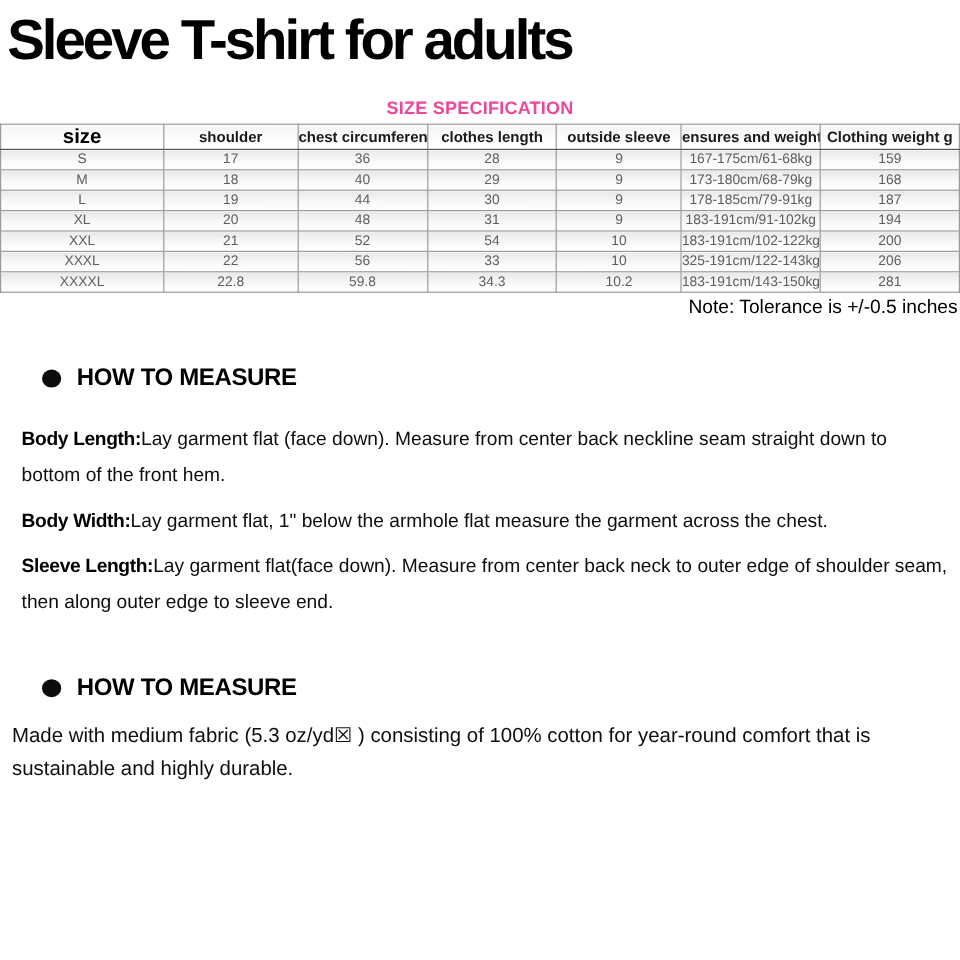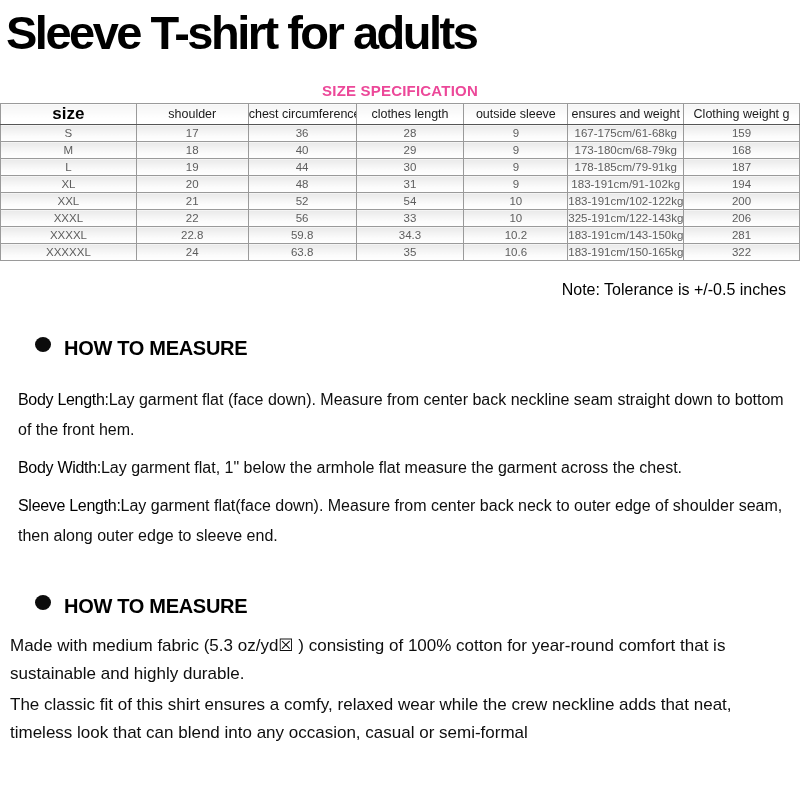--- a/index.html
+++ b/index.html
@@ -45,21 +45,21 @@
   table.size-table th, table.size-table td {
     border: 1px solid #9a9a9a;
     text-align: center;
     vertical-align: middle;
     overflow: hidden;
     white-space: nowrap;
   }
   table.size-table thead th {
     height: 21px;
     font-size: 12.5px;
-    font-weight: normal;
+    font-weight: bold;
     color: #1a1a1a;
     background: linear-gradient(180deg, #f4f4f4, #ffffff 70%);
     border-bottom: 1px solid #555;
   }
   table.size-table thead th:first-child {
     font-size: 17px;
     font-weight: bold;
     color: #000;
   }
   table.size-table td {
@@ -71,31 +71,31 @@
   table.size-table th:nth-child(1), table.size-table td:nth-child(1) { width: 17%; }
   table.size-table th:nth-child(2), table.size-table td:nth-child(2) { width: 14%; }
   table.size-table th:nth-child(3), table.size-table td:nth-child(3) { width: 13.5%; }
   table.size-table th:nth-child(4), table.size-table td:nth-child(4) { width: 13.5%; }
   table.size-table th:nth-child(5), table.size-table td:nth-child(5) { width: 13%; }
   table.size-table th:nth-child(6), table.size-table td:nth-child(6) { width: 14.5%; }
   table.size-table th:nth-child(7), table.size-table td:nth-child(7) { width: 14.5%; }
 
   
   .note {
-    margin-top: 20px;
-    padding-right: 14px;
+    margin-top: 4px;
+    padding-right: 2px;
     text-align: right;
     font-size: 16px;
     color: #000;
   }
 
   
   .measure-heading {
     display: flex;
-    align-items: flex-start;
+    align-items: center;
     margin: 38px 0 0 35px;
     font-size: 20px;
     font-weight: bold;
     letter-spacing: -0.3px;
     color: #000;
   }
   .measure-heading .bullet {
     display: inline-block;
     width: 16px;
     height: 15px;
@@ -108,21 +108,21 @@
 
   
   p.measure-item {
     margin: 8px 8px 0 18px;
     font-size: 16px;
     line-height: 30px;
     color: #0e0e0e;
   }
   p.measure-item.first { margin-top: 25px; }
   p.measure-item .item-label {
-    font-weight: normal;
+    font-weight: bold;
     letter-spacing: -0.3px;
     color: #000;
   }
 
   
   p.desc {
     margin: 3px 10px 0 10px;
     font-size: 17px;
     line-height: 28px;
     color: #0e0e0e;
@@ -207,29 +207,20 @@
         </tr>
         <tr>
           <td>XXXXL</td>
           <td>22.8</td>
           <td>59.8</td>
           <td>34.3</td>
           <td>10.2</td>
           <td>183-191cm/143-150kg</td>
           <td>281</td>
         </tr>
-        <tr>
-          <td>XXXXXL</td>
-          <td>24</td>
-          <td>63.8</td>
-          <td>35</td>
-          <td>10.6</td>
-          <td>183-191cm/150-165kg</td>
-          <td>322</td>
-        </tr>
       </tbody>
   </table>
 
   <div class="note">Note: Tolerance is +/-0.5 inches</div>
 
   <div class="measure-heading">
     <span class="bullet"></span>
     <span>HOW TO MEASURE</span>
   </div>
 
@@ -245,15 +236,14 @@
     <span class="item-label">Sleeve Length:</span><span>Lay garment flat(face down). Measure from center back neck to outer edge of shoulder seam, then along outer edge to sleeve end.</span>
   </p>
 
   <div class="measure-heading second">
     <span class="bullet"></span>
     <span>HOW TO MEASURE</span>
   </div>
 
   <p class="desc first">Made with medium fabric (5.3 oz/yd☒ ) consisting of 100% cotton for year-round comfort that is sustainable and highly durable.</p>
 
-  <p class="desc">The classic fit of this shirt ensures a comfy, relaxed wear while the crew neckline adds that neat, timeless look that can blend into any occasion, casual or semi-formal</p>
 
 </div>
 
 </body></html>

